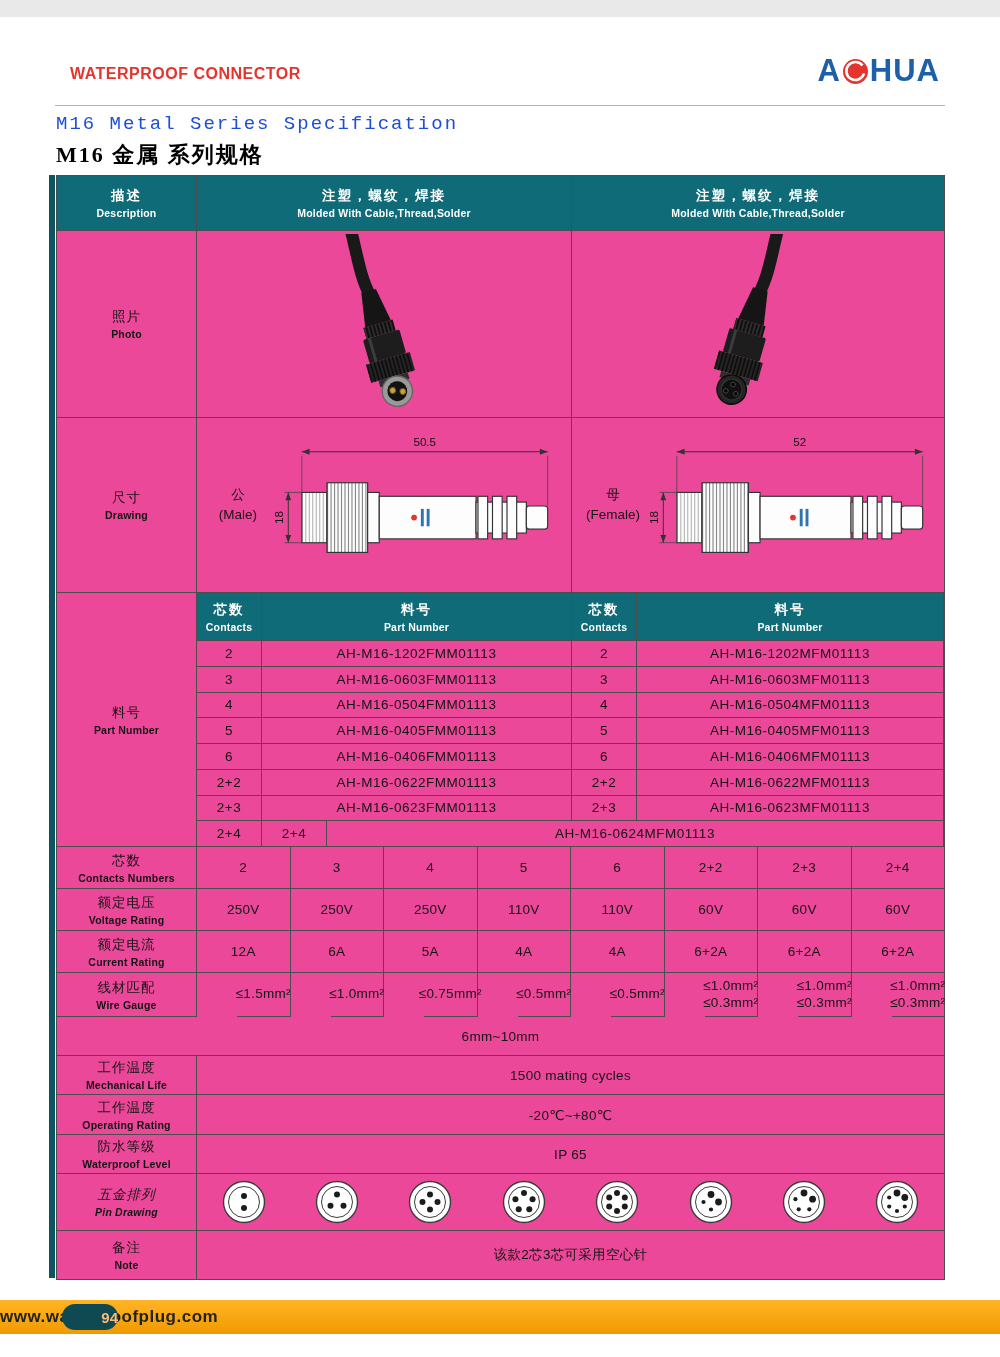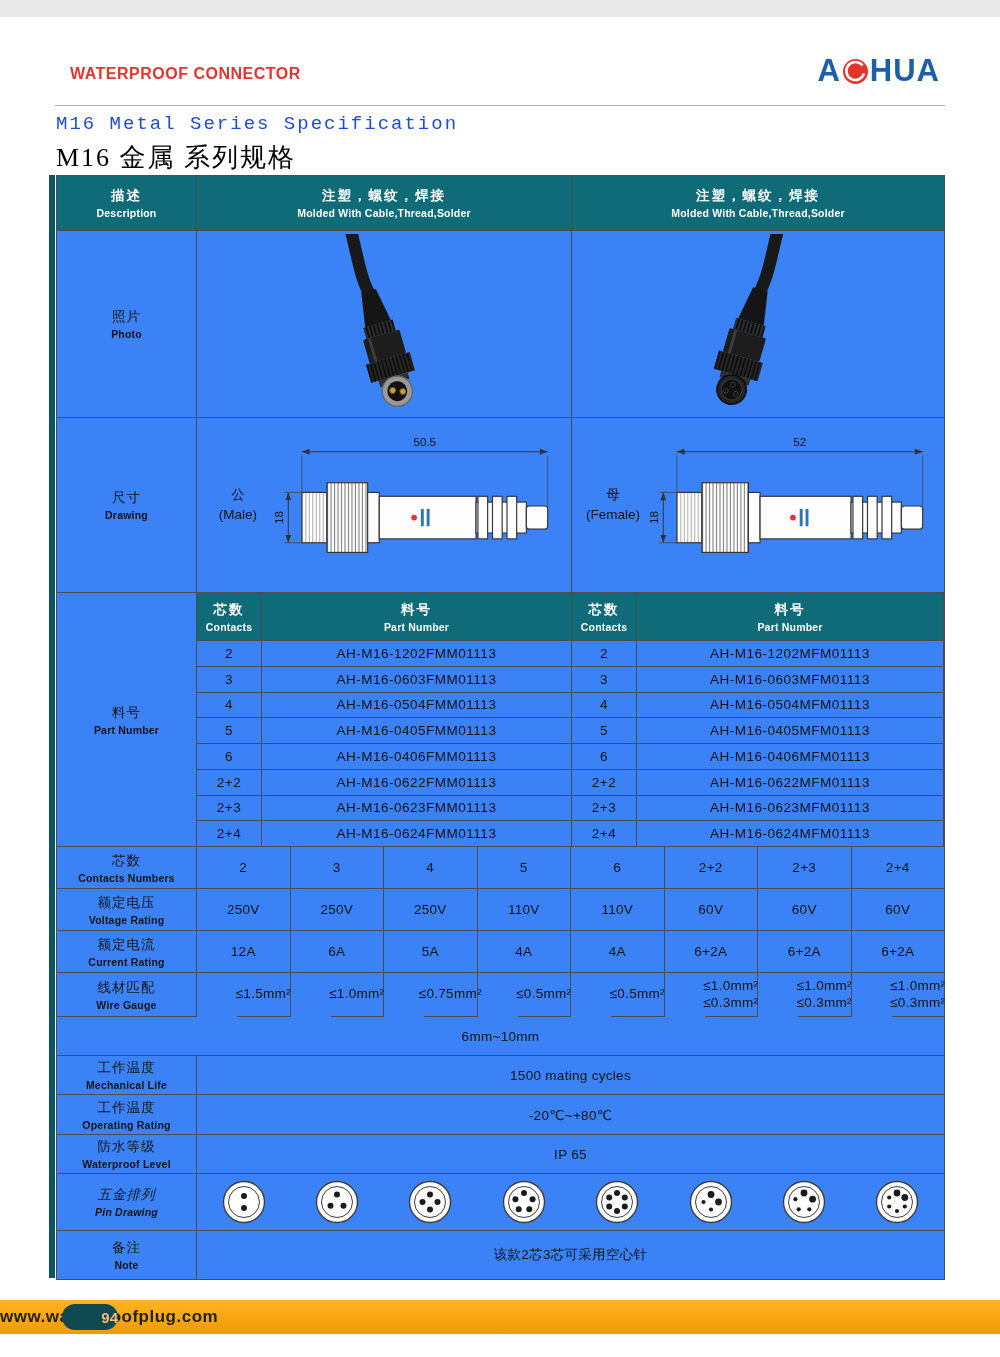--- a/index.html
+++ b/index.html
@@ -9,29 +9,29 @@
   
   .brand-title{position:absolute;left:70px;top:48px;font-size:16px;font-weight:700;
                letter-spacing:.5px;color:#E3342E;}
   .logo{position:absolute;right:60px;top:36px;display:flex;align-items:center;
         font-size:31px;font-weight:800;color:#1E5FA9;letter-spacing:1px;}
   .logo .logo-o{display:inline-flex;margin:0 1px;}
   .header-rule{position:absolute;left:55px;right:55px;top:88px;border-top:1px solid #b3b3b3;}
   .title-en{position:absolute;left:56px;top:96px;font-family:"Liberation Mono","DejaVu Sans Mono",monospace;
             font-size:19px;color:#1d4ed8;letter-spacing:2px;}
   .title-cn{position:absolute;left:56px;top:123px;font-family:"Liberation Serif","DejaVu Serif",serif;
-            font-size:26px;font-weight:400;letter-spacing:2px;color:#000;}
+            font-size:22px;font-weight:700;letter-spacing:2px;color:#000;}
 
   
   .left-strip{position:absolute;left:49px;top:158px;width:6px;height:1103px;background:#0d5560;}
 
   
   .spec-table{position:absolute;left:56px;top:158px;width:889px;box-sizing:border-box;
               border-top:1px solid #4d4d4d;border-left:1px solid #4d4d4d;border-right:1px solid #4d4d4d;
-              background:#3b82f6;}
+              background:#ec4899;}
   .row{display:flex;width:100%;box-sizing:border-box;}
   .cell{box-sizing:border-box;border-right:1px solid #4d4d4d;border-bottom:1px solid #4d4d4d;
         display:flex;flex-direction:column;align-items:center;justify-content:center;
         text-align:center;min-width:0;}
   .row > .cell:last-child{border-right:none;}
 
   .label-cell{flex:0 0 140px;}
   .lbl-cn{font-size:13.5px;letter-spacing:1px;color:#141414;}
   .lbl-en{font-size:10.5px;font-weight:700;color:#141414;margin-top:2px;letter-spacing:.2px;}
 
@@ -329,21 +329,20 @@
           <div class="cell c-part pn-val">AH-M16-0622MFM01113</div>
         </div>
         <div class="pn-row">
           <div class="cell c-contacts pn-val">2+3</div>
           <div class="cell c-part pn-val">AH-M16-0623FMM01113</div>
           <div class="cell c-contacts pn-val">2+3</div>
           <div class="cell c-part pn-val">AH-M16-0623MFM01113</div>
         </div>
         <div class="pn-row">
           <div class="cell c-contacts pn-val">2+4</div>
-          <div class="cell c-part pn-val">AH-M16-0624FMM01113</div>
           <div class="cell c-contacts pn-val">2+4</div>
           <div class="cell c-part pn-val">AH-M16-0624MFM01113</div>
         </div>
       </div>
     </div>
 
     <div class="row r-spec">
       <div class="cell label-cell">
         <div class="lbl-cn">芯数</div>
         <div class="lbl-en">Contacts Numbers</div>

